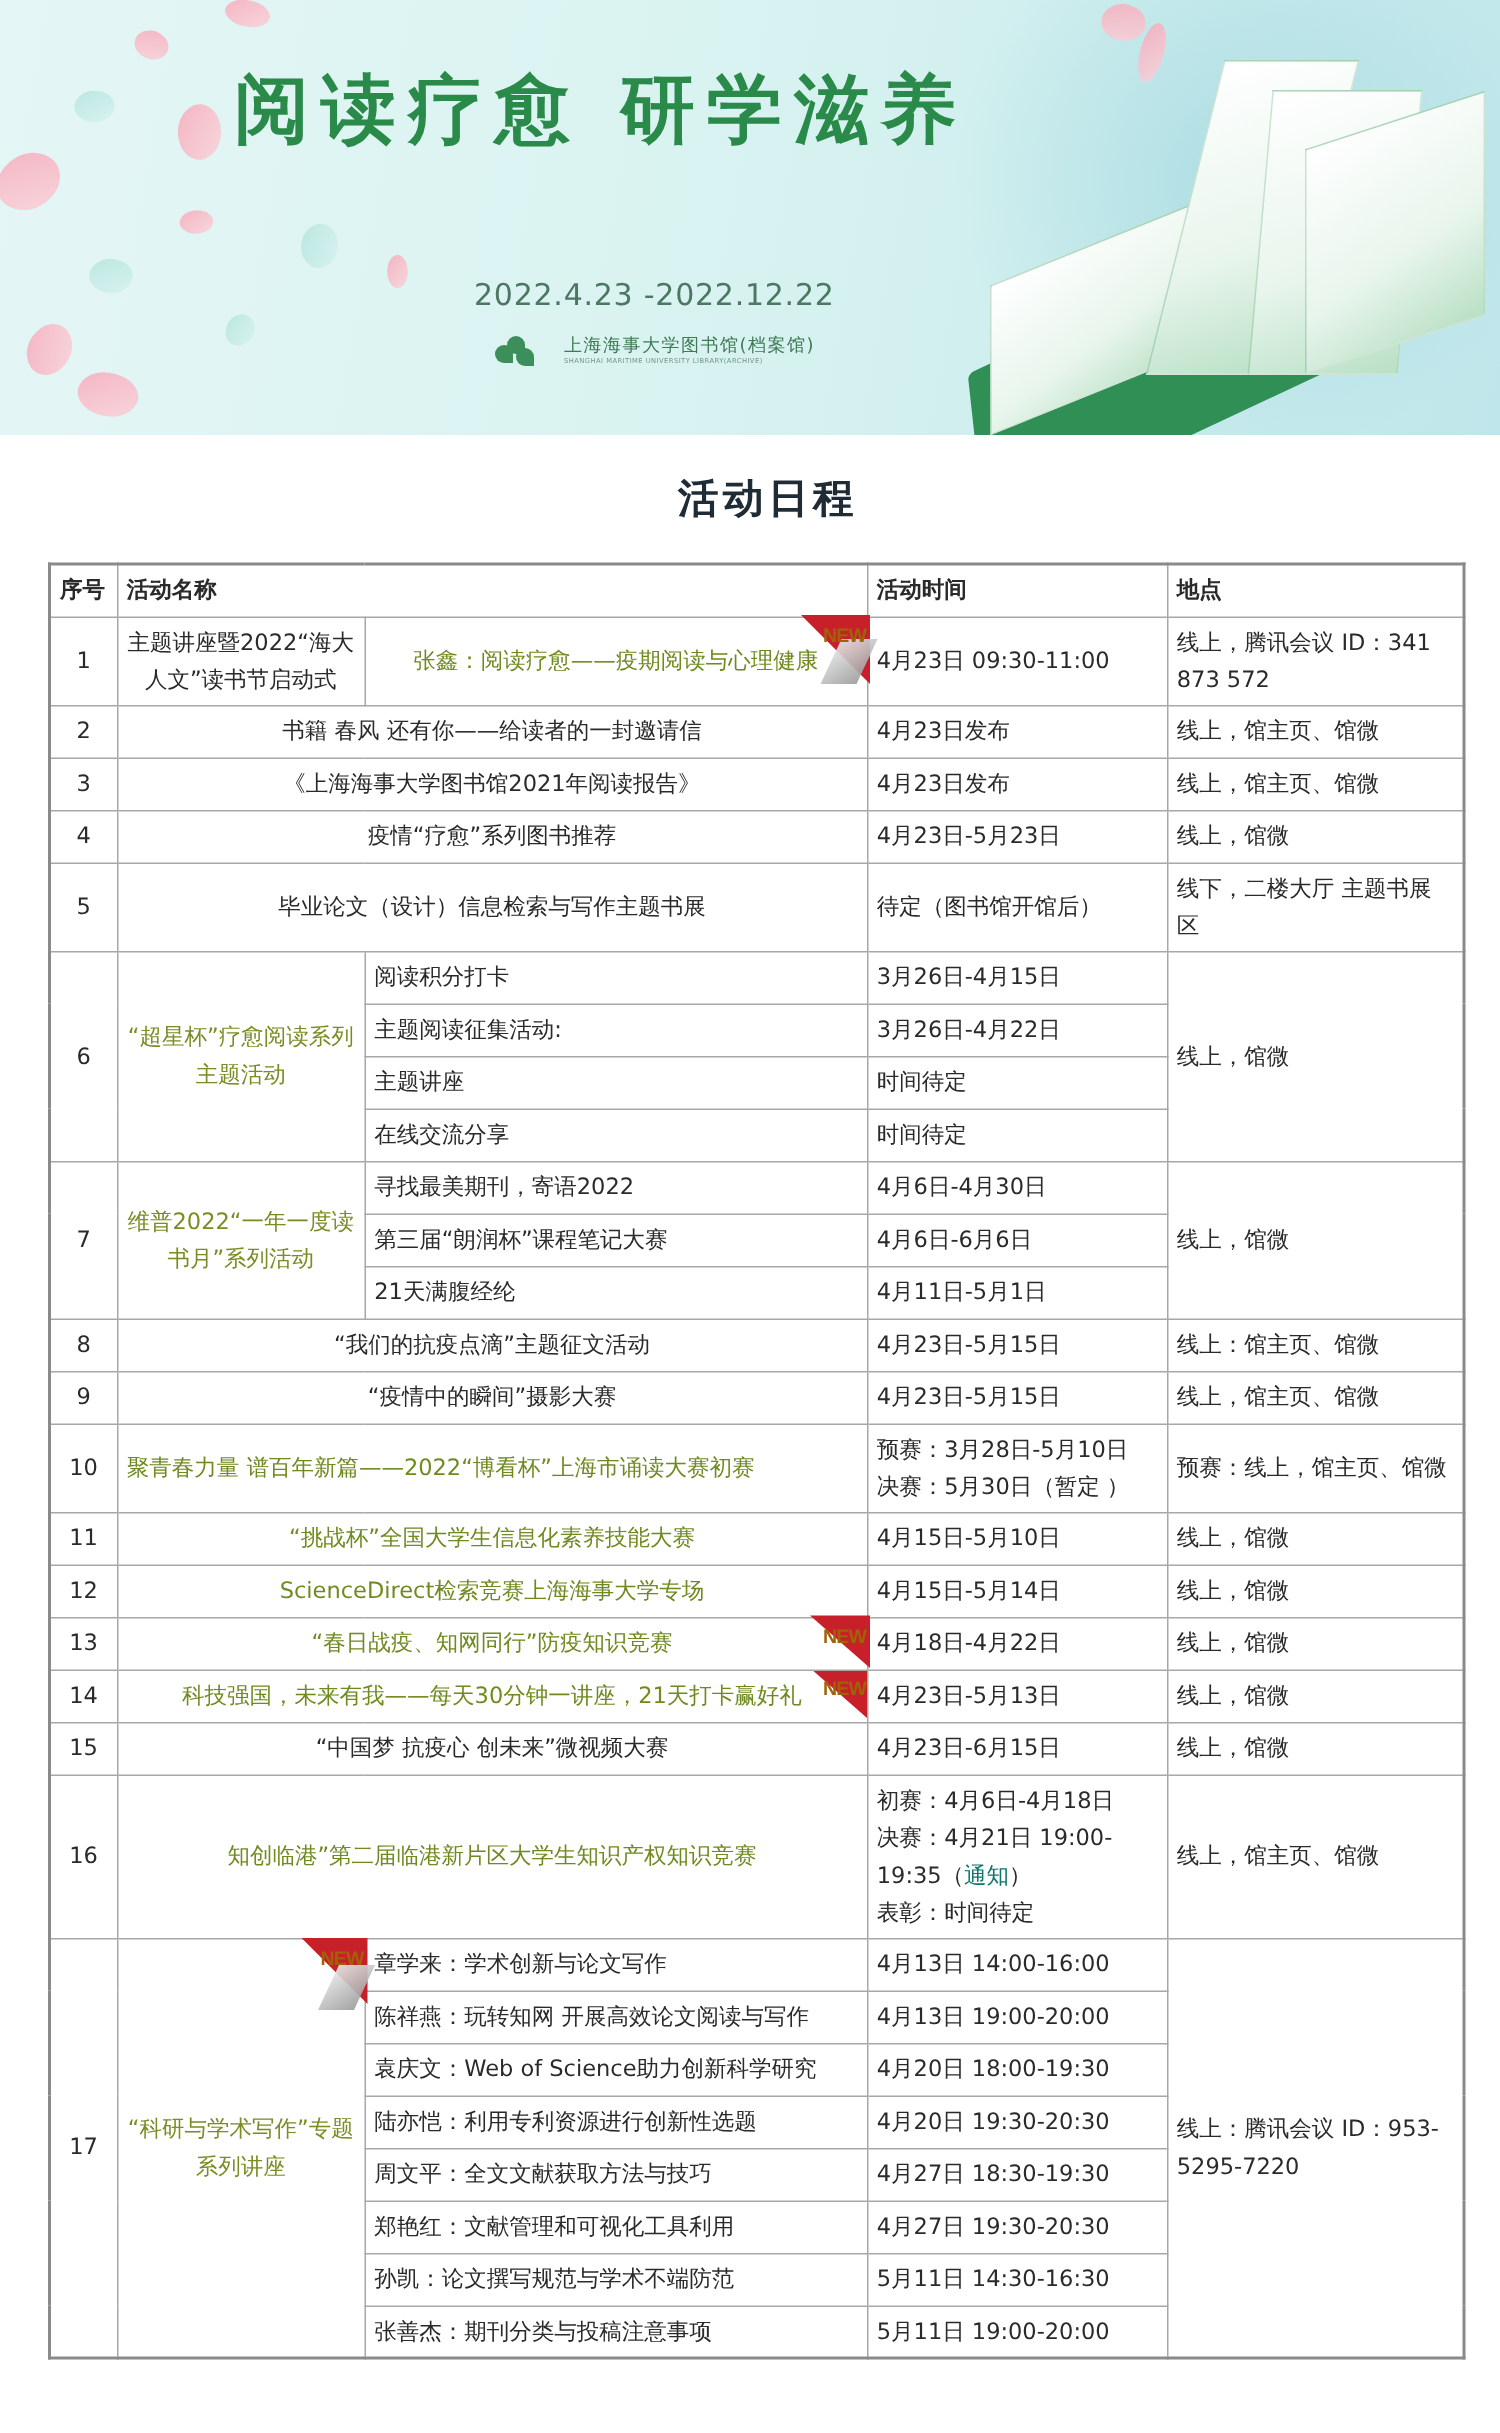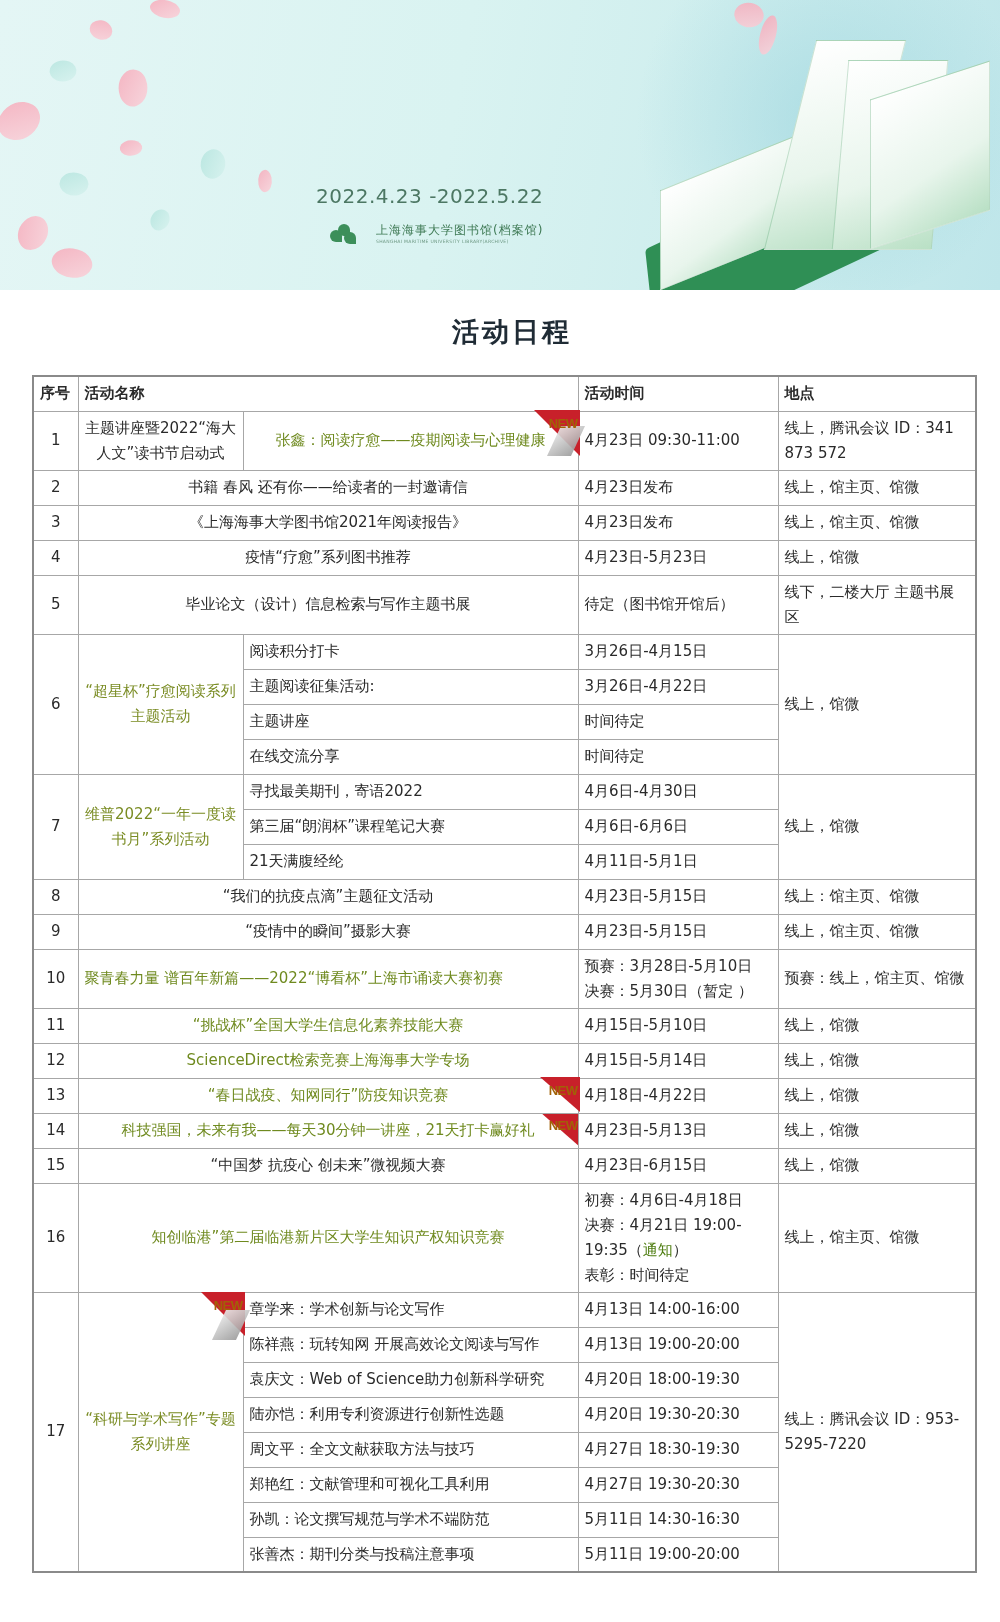--- a/index.html
+++ b/index.html
@@ -70,21 +70,22 @@
   <div class="petal t" style="left:150px;top:210px;width:20px;height:20px;transform:rotate(-15deg);"></div>
 
   <div class="book">
     <div class="cover"></div>
     <div class="page" style="left:20px;top:140px;width:150px;height:100px;transform:skewY(-22deg);"></div>
     <div class="page" style="left:150px;top:20px;width:90px;height:210px;transform:skewX(-14deg);"></div>
     <div class="page" style="left:200px;top:40px;width:100px;height:190px;transform:skewX(-5deg);"></div>
     <div class="page" style="left:230px;top:60px;width:120px;height:150px;transform:skewY(-18deg);"></div>
   </div>
 
-  <div class="dates">2022.4.23 -2022.5.22</div>
+  <div class="title">阅读疗愈 研学滋养</div>
+  <div class="dates">2022.4.23 -2022.12.22</div>
   <div class="logo">
     <div class="logo-mark">
       <span style="left:0;top:8px;"></span>
         <span style="left:8px;top:2px;"></span>
         <span style="left:14px;top:10px;"></span>
     </div>
     <div class="logo-text">
       <span class="logo-cn">上海海事大学图书馆(档案馆)</span>
       <span class="logo-en">SHANGHAI MARITIME UNIVERSITY LIBRARY(ARCHIVE)</span>
     </div>
@@ -259,21 +260,21 @@
       <td colspan="2" class="center">“中国梦 抗疫心 创未来”微视频大赛</td>
       <td>4月23日-6月15日</td>
       <td>线上，馆微</td>
     </tr>
 
     <tr class="h-row16">
       <td class="num">16</td>
       <td colspan="2" class="center"><span class="link">知创临港”第二届临港新片区大学生知识产权知识竞赛</span></td>
       <td>
         <div>初赛：4月6日-4月18日</div>
-        <div><span>决赛：4月21日 19:00-19:35（</span><span class="link" style="color:#4d7c0f;">通知</span><span>）</span></div>
+        <div><span>决赛：4月21日 19:00-19:35（</span><span class="link" style="color:#0f766e;">通知</span><span>）</span></div>
         <div>表彰：时间待定</div>
       </td>
       <td>线上，馆主页、馆微</td>
     </tr>
 
     <tr class="h-std">
       <td rowspan="8" class="num">17</td>
       <td rowspan="8" class="center rel">
         <span class="link olive">“科研与学术写作”专题系列讲座</span>
         <div class="new-badge" style="top:-1px;right:-2px;width:44px;height:44px;">

